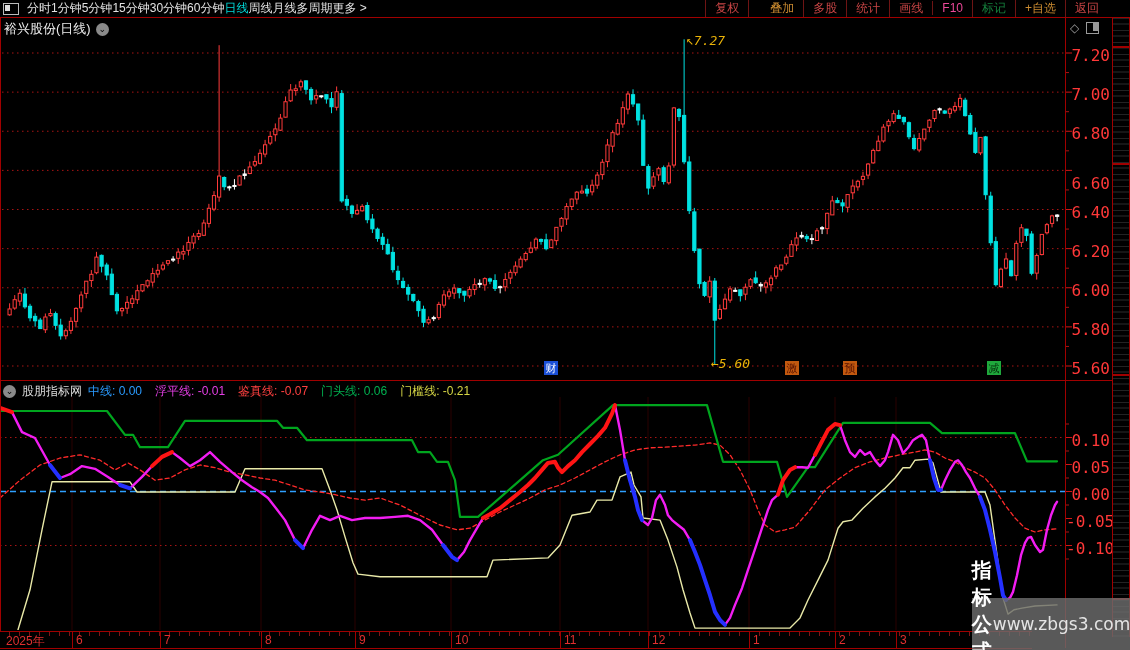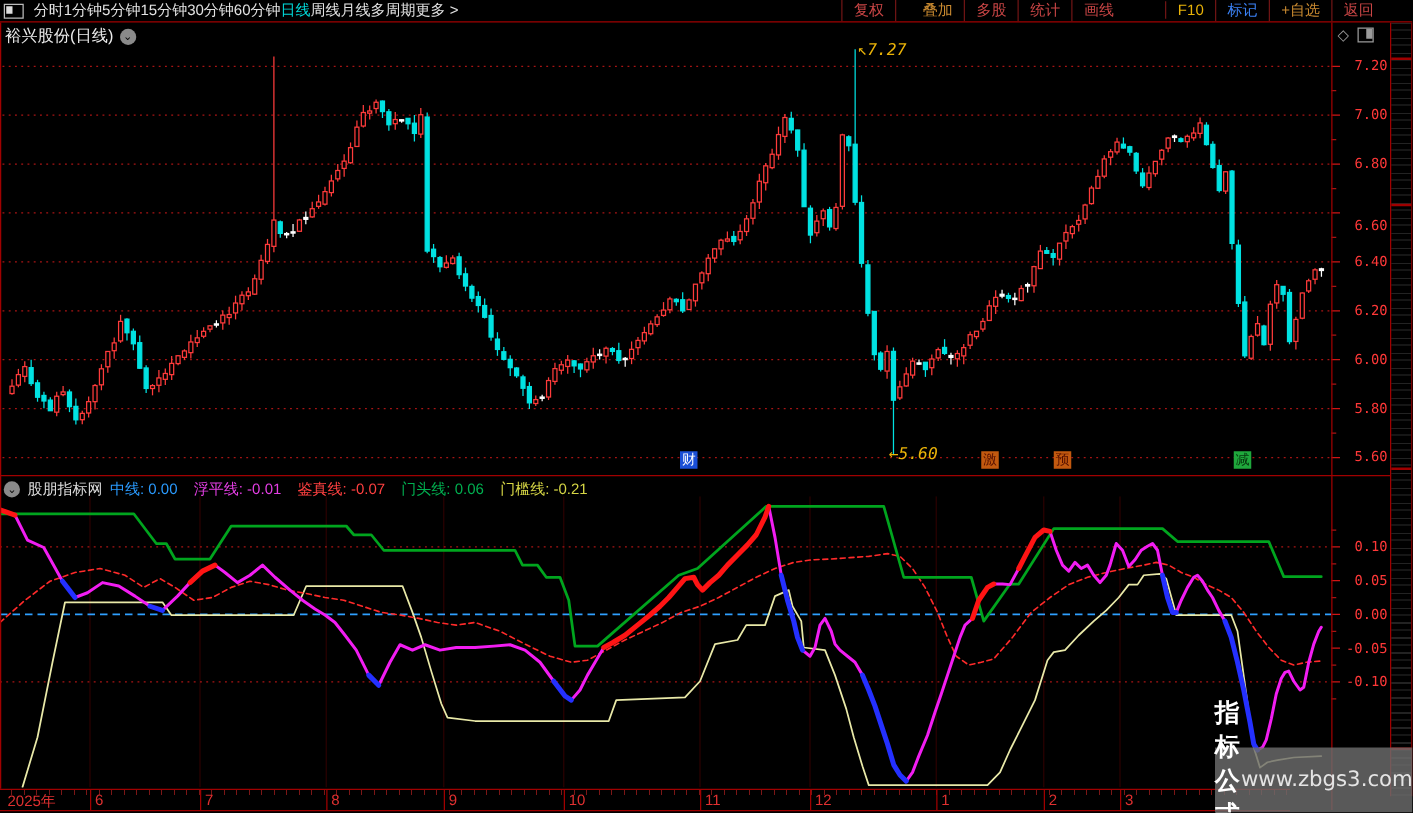--- a/index.html
+++ b/index.html
@@ -31,21 +31,21 @@
   .strip-tick{position:absolute;left:0;width:100%;height:2px;background:#a00000;}
   
   .hline{position:absolute;height:1px;background:#a00000;z-index:4;}
   .vline{position:absolute;width:1px;background:#a00000;z-index:4;}
   
   .ind-header{position:absolute;left:3px;top:383px;z-index:6;display:flex;align-items:center;gap:6px;
     font-size:12px;color:#ddd;white-space:nowrap;}
   .ind-vals{display:flex;gap:13px;}
   
   .plabel{position:absolute;width:44px;text-align:right;z-index:3;color:#ff3838;
-    font-family:"DejaVu Sans Mono",monospace;font-size:11px;}
+    font-family:"DejaVu Sans Mono",monospace;font-size:16px;}
   
   .dateaxis{position:absolute;left:0;top:631px;width:1032px;height:16px;background:#000;
     border-top:1px solid #a00000;border-bottom:1px solid #a00000;z-index:5;}
   .dateaxis .ticks{position:absolute;left:0;top:0;width:100%;height:4px;
     background:repeating-linear-gradient(90deg,transparent 0 9px,#7c1616 9px 10px);}
   .dlabel{position:absolute;top:1px;color:#e03030;font-size:12px;z-index:2;}
   .dsep{position:absolute;top:0;width:1px;height:16px;background:#a00000;}
   
   .annot{position:absolute;color:#eab308;font-size:13px;z-index:3;
     font-family:"DejaVu Sans Mono",monospace;white-space:nowrap;font-style:italic;}
@@ -563,22 +563,22 @@
         <span class="item">月线</span>
         <span class="item">多周期</span>
         <span class="item">更多 &gt;</span>
       </div>
   <div class="tb-right" id="tb-right">
         <span class="item" style="color: rgb(201, 69, 69);">复权</span>
         <span class="item" style="color: rgb(201, 138, 48); padding-left: 21px;">叠加</span>
         <span class="item" style="color: rgb(201, 69, 69);">多股</span>
         <span class="item" style="color: rgb(201, 69, 69);">统计</span>
         <span class="item" style="color: rgb(201, 69, 69);">画线</span>
-        <span class="item" style="color: #eab308; margin-left: 32px;">F10</span>
-        <span class="item" style="color: #3b82f6;">标记</span>
+        <span class="item" style="color: #ec4899;">F10</span>
+        <span class="item" style="color: #15803d;">标记</span>
         <span class="item" style="color: rgb(201, 138, 48);">+自选</span>
         <span class="item" style="color: rgb(201, 69, 69);">返回</span>
       </div>
 </div>
 
 <div class="titlebar">
   <span>裕兴股份(日线)</span>
   <span class="circ-ico">⌄</span>
 </div>
 <div class="row2-icons">

